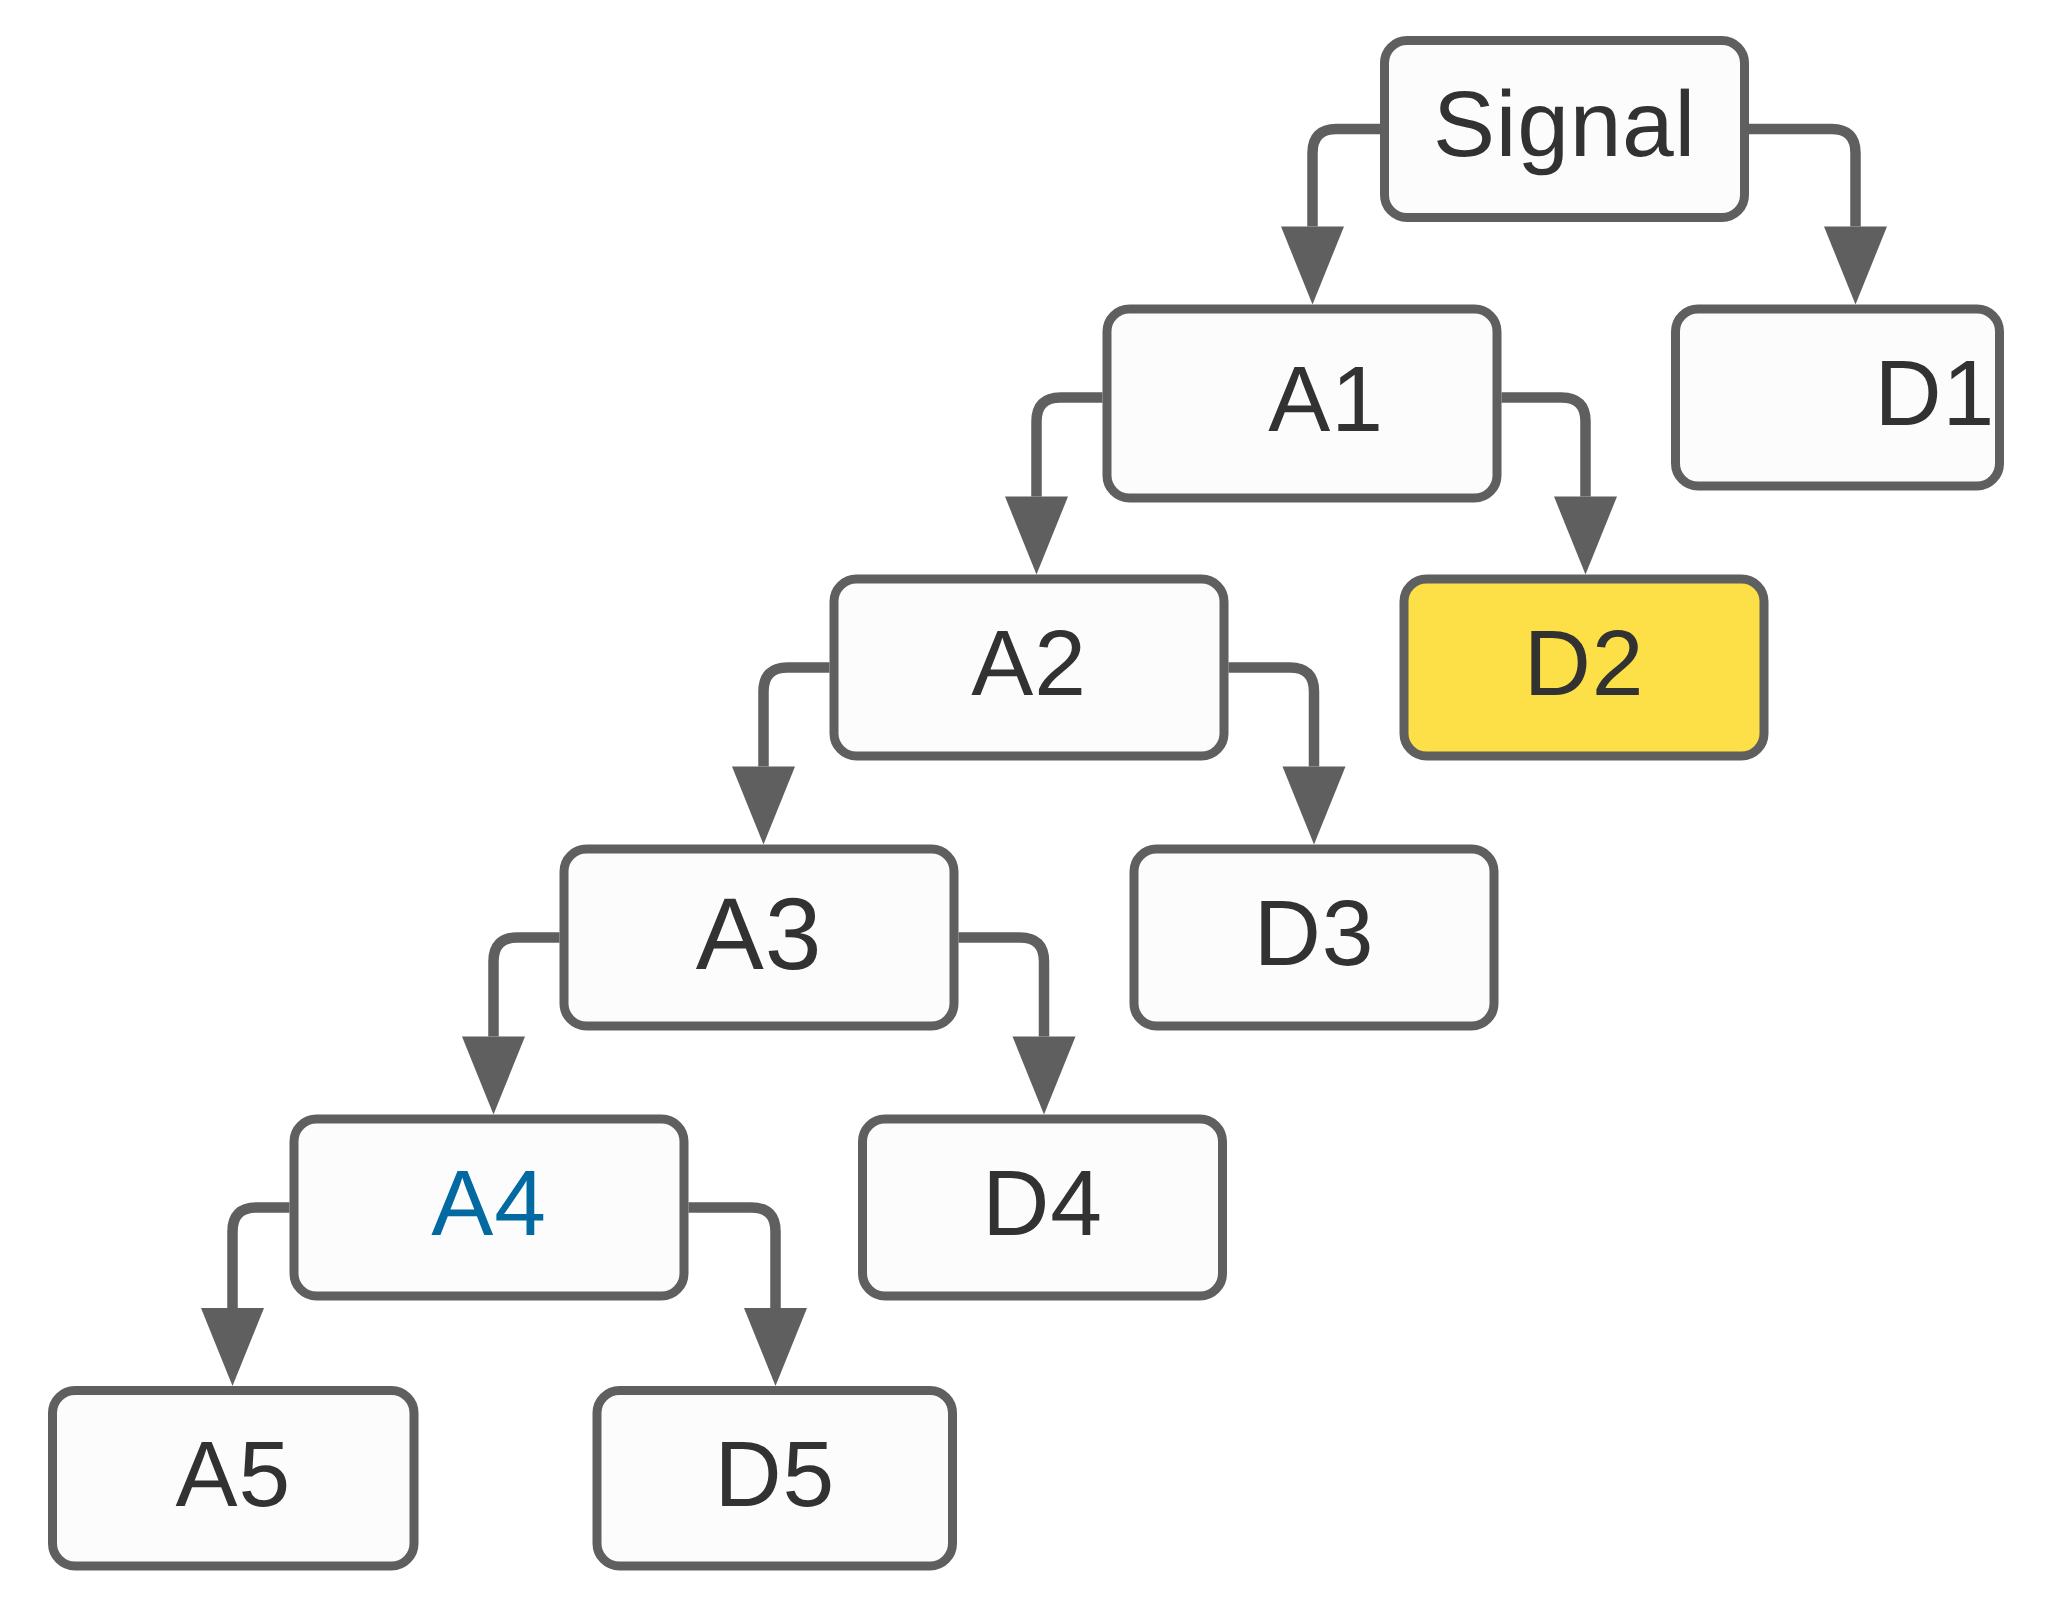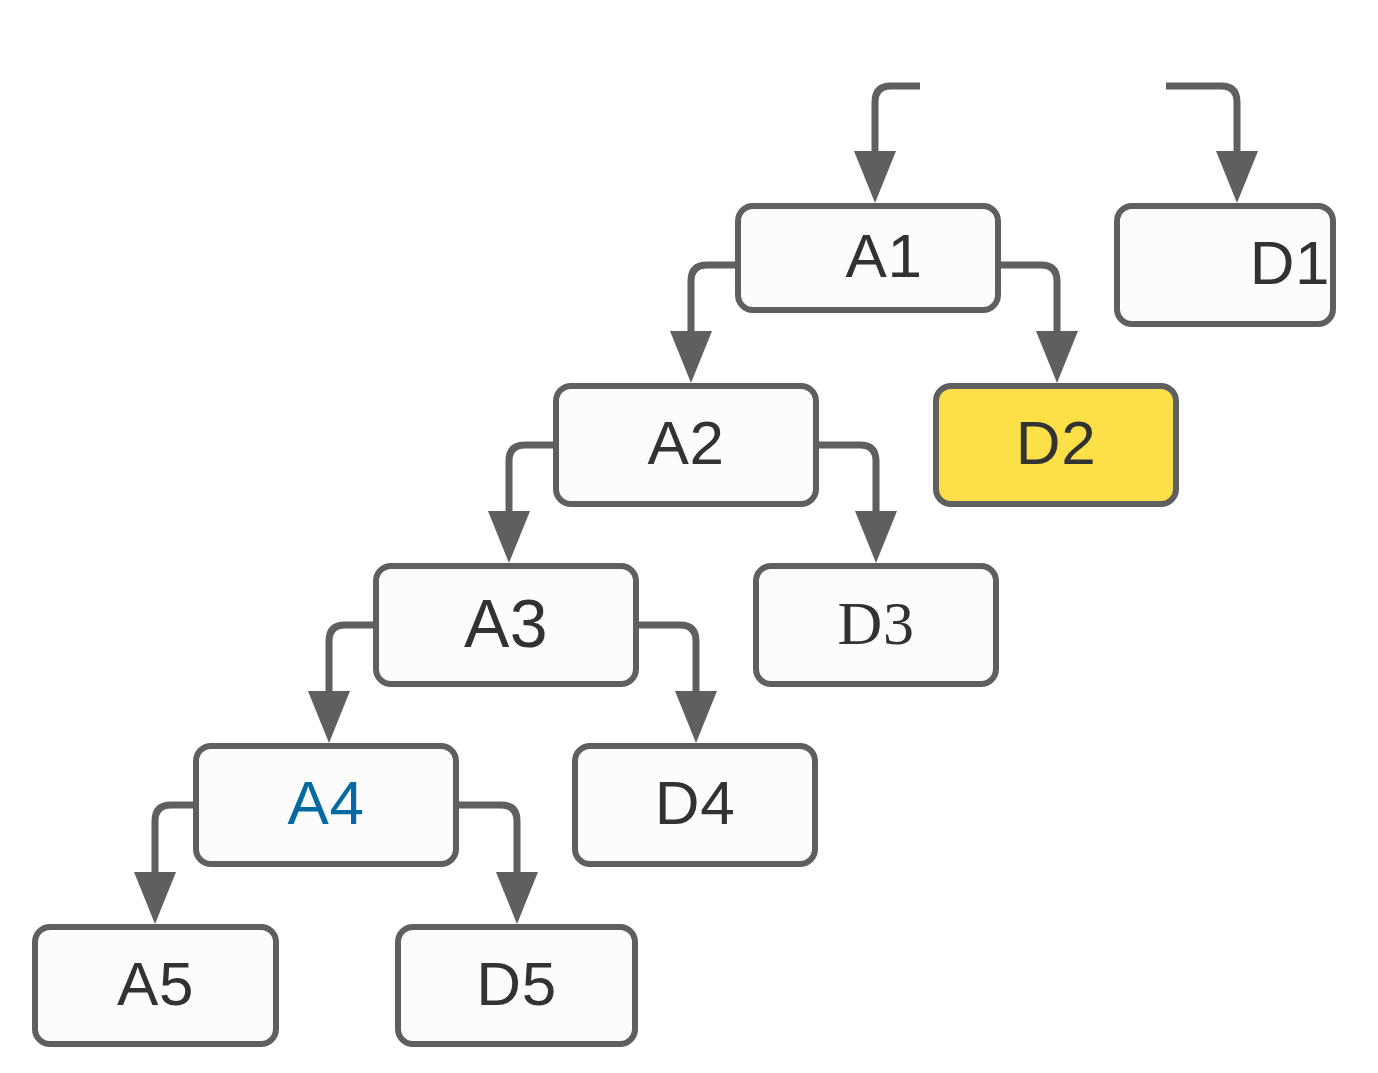--- a/index.html
+++ b/index.html
@@ -87,36 +87,39 @@
       <g>
         <path d="M 193 805 L 171 805 Q 155 805 155 821 L 155 872" fill="none" stroke="#5f5f5f" stroke-width="7" stroke-linecap="butt" stroke-linejoin="round"></path>
         <polygon points="134,872 176,872 155,924" fill="#5f5f5f"></polygon>
       </g>
       <g>
         <path d="M 459 805 L 501 805 Q 517 805 517 821 L 517 872" fill="none" stroke="#5f5f5f" stroke-width="7" stroke-linecap="butt" stroke-linejoin="round"></path>
         <polygon points="496,872 538,872 517,924" fill="#5f5f5f"></polygon>
       </g>
     </svg>
 
-  <div class="node" style="left: 735px; top: 203px; width: 266px; height: 110px; background: rgb(252, 252, 252); border-color: rgb(95, 95, 95); border-width: 6px; border-radius: 18px; color: rgb(50, 50, 50); font-size: 62px; padding-left: 32px;">
+  <div class="node" style="left: 920px; top: 24px; width: 246px; height: 124px; background: rgb(252, 252, 252); border-color: rgb(95, 95, 95); border-width: 6px; border-radius: 18px; color: rgb(50, 50, 50); font-size: 62px;">
+    <span class="node-label">Signal</span>
+  </div>
+  <div class="node" style="left: 735px; top: 203px; width: 266px; height: 132px; background: rgb(252, 252, 252); border-color: rgb(95, 95, 95); border-width: 6px; border-radius: 18px; color: rgb(50, 50, 50); font-size: 62px; padding-left: 32px;">
     <span class="node-label">A1</span>
   </div>
   <div class="node" style="left: 1114px; top: 203px; width: 222px; height: 124px; background: rgb(252, 252, 252); border-color: rgb(95, 95, 95); border-width: 6px; border-radius: 18px; color: rgb(50, 50, 50); font-size: 62px; justify-content: flex-end;">
     <span class="node-label">D1</span>
   </div>
   <div class="node" style="left: 553px; top: 383px; width: 266px; height: 124px; background: rgb(252, 252, 252); border-color: rgb(95, 95, 95); border-width: 6px; border-radius: 18px; color: rgb(50, 50, 50); font-size: 62px; text-align: right;">
     <span class="node-label">A2</span>
   </div>
   <div class="node" style="left: 933px; top: 383px; width: 246px; height: 124px; background: #fde047; border-color: rgb(95, 95, 95); border-width: 6px; border-radius: 18px; color: rgb(50, 50, 50); font-size: 62px;">
     <span class="node-label">D2</span>
   </div>
   <div class="node" style="left: 373px; top: 563px; width: 266px; height: 124px; background: rgb(252, 252, 252); border-color: rgb(95, 95, 95); border-width: 6px; border-radius: 18px; color: rgb(50, 50, 50); font-size: 68px;">
     <span class="node-label">A3</span>
   </div>
-  <div class="node" style="left: 753px; top: 563px; width: 246px; height: 124px; background: rgb(252, 252, 252); border-color: rgb(95, 95, 95); border-width: 6px; border-radius: 18px; color: rgb(50, 50, 50); font-size: 62px; font-family: Liberation Serif, serif;">
+  <div class="node" style="left: 753px; top: 563px; width: 246px; height: 124px; background: rgb(252, 252, 252); border-color: rgb(95, 95, 95); border-width: 6px; border-radius: 18px; color: rgb(50, 50, 50); font-size: 62px;">
     <span class="node-label">D3</span>
   </div>
   <div class="node" style="left: 193px; top: 743px; width: 266px; height: 124px; background: rgb(252, 252, 252); border-color: rgb(95, 95, 95); border-width: 6px; border-radius: 18px; color: #0369a1; font-size: 62px;">
     <span class="node-label">A4</span>
   </div>
   <div class="node" style="left: 572px; top: 743px; width: 246px; height: 124px; background: rgb(252, 252, 252); border-color: rgb(95, 95, 95); border-width: 6px; border-radius: 18px; color: rgb(50, 50, 50); font-size: 62px;">
     <span class="node-label">D4</span>
   </div>
   <div class="node" style="left: 32px; top: 924px; width: 247px; height: 123px; background: rgb(252, 252, 252); border-color: rgb(95, 95, 95); border-width: 6px; border-radius: 18px; color: rgb(50, 50, 50); font-size: 62px;">
     <span class="node-label">A5</span>

